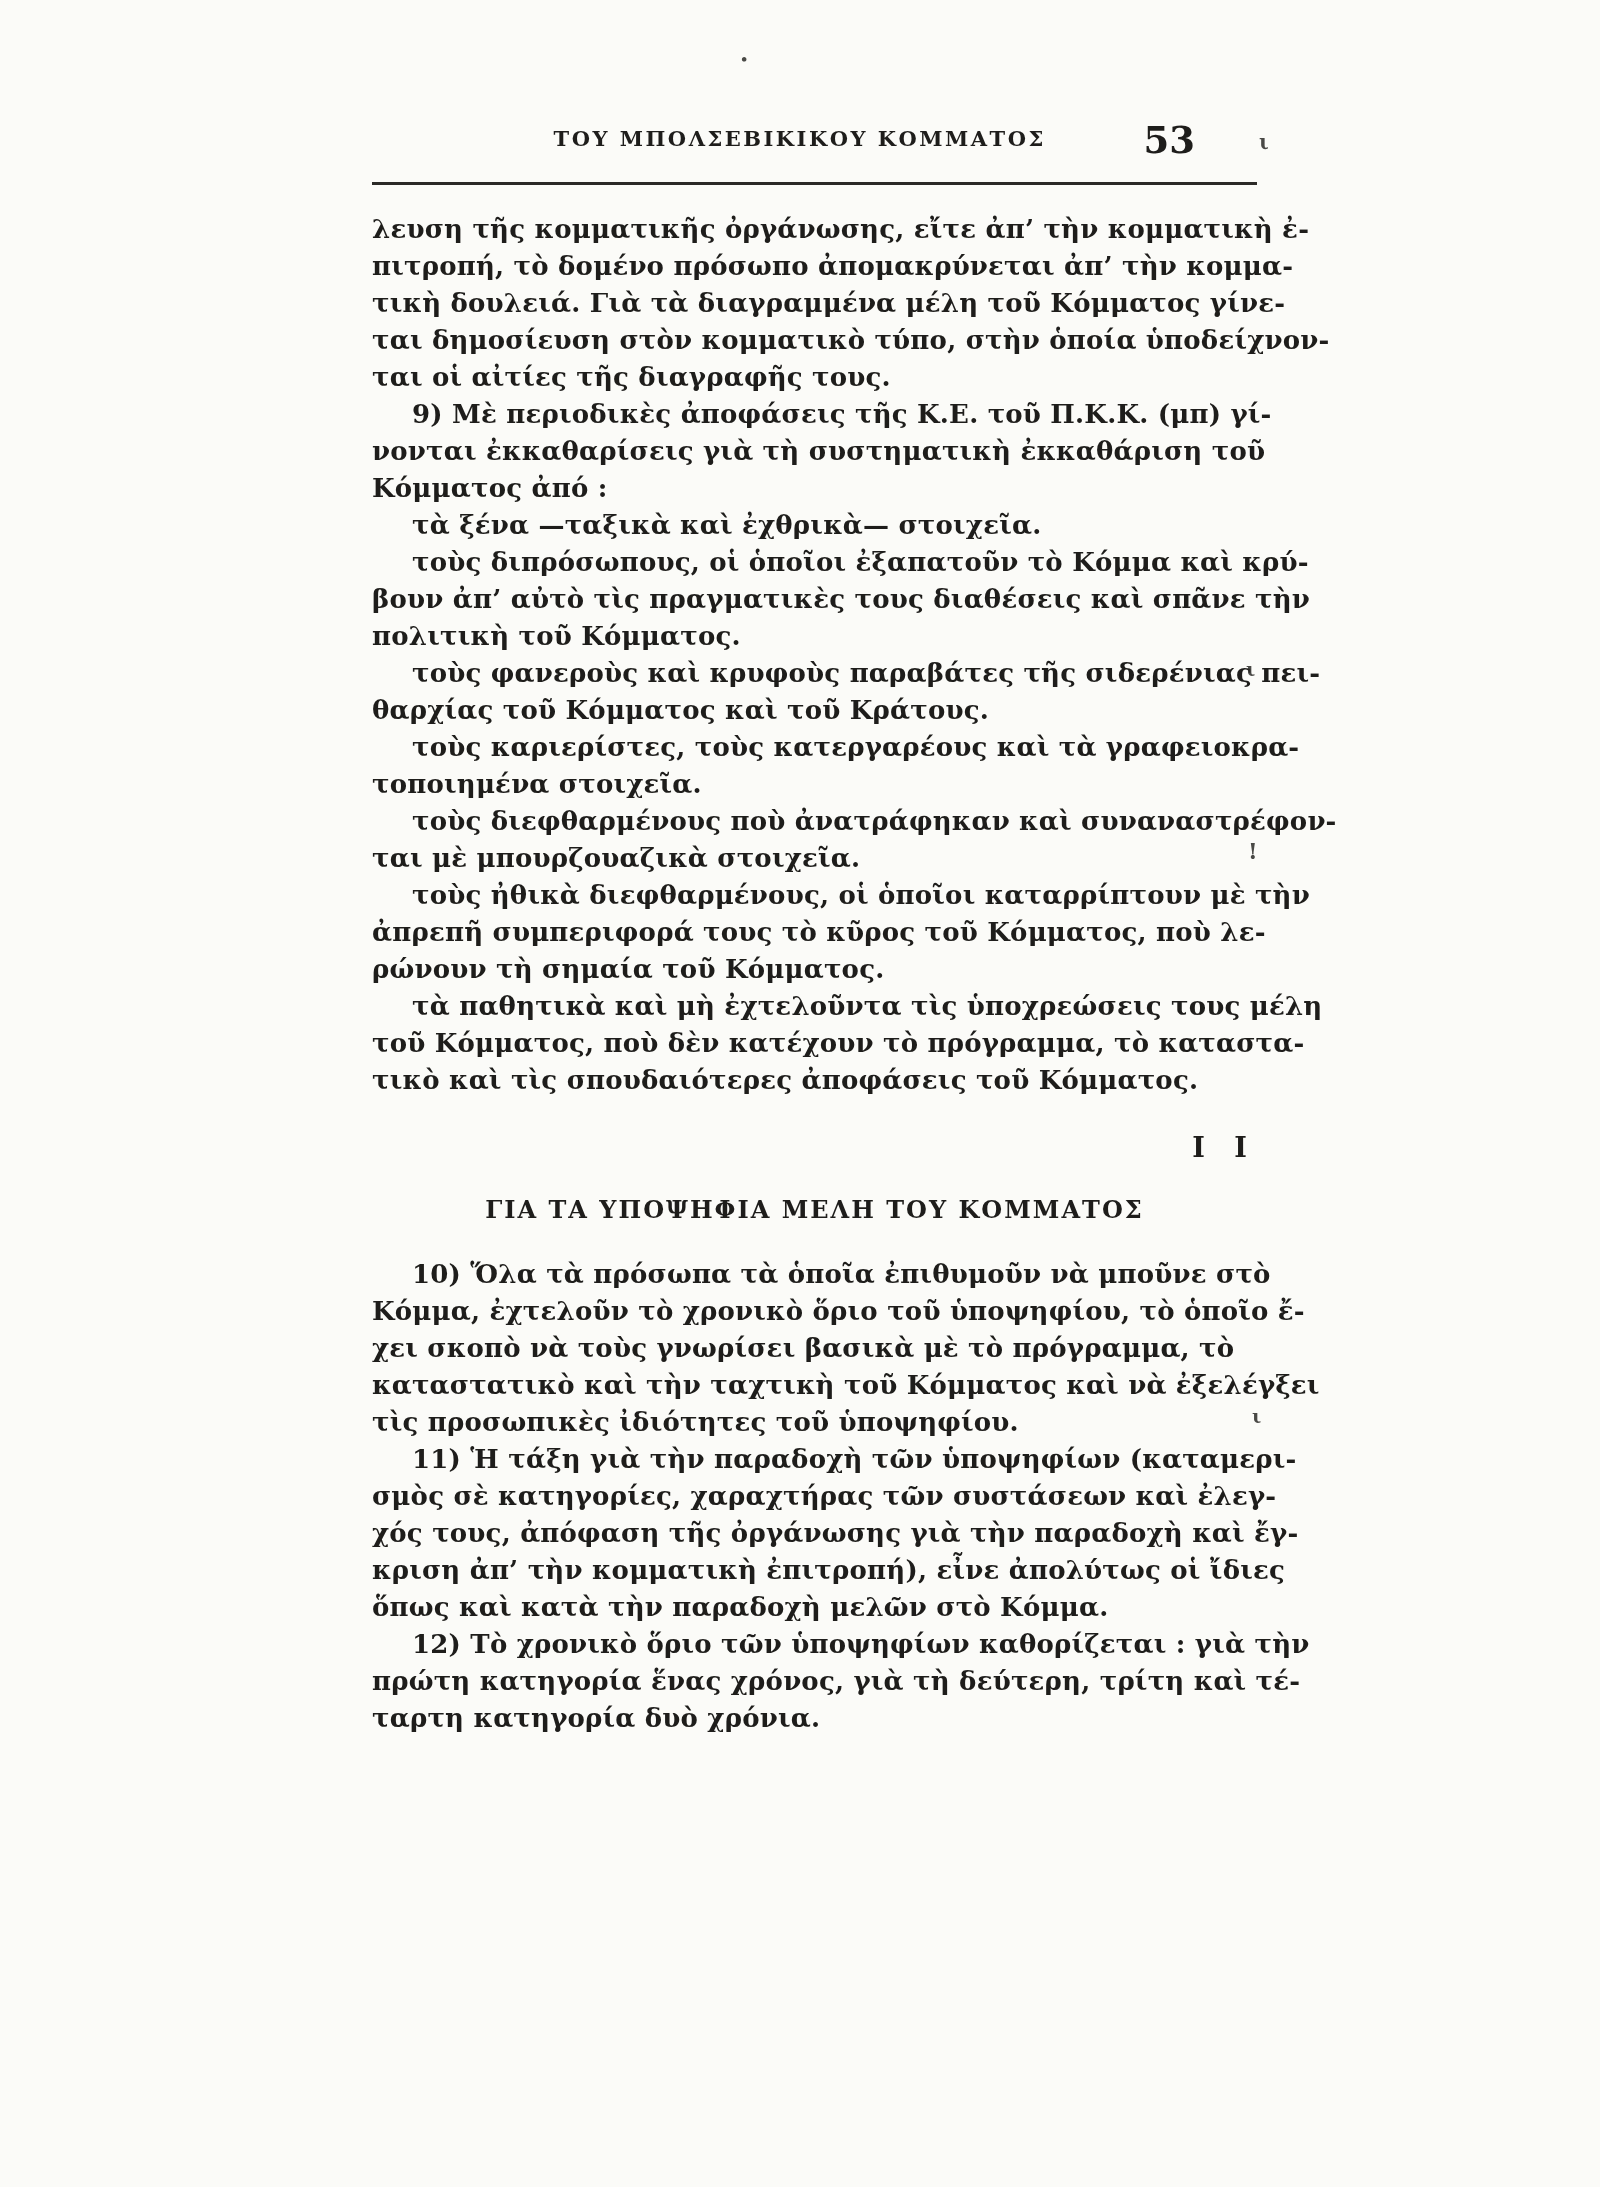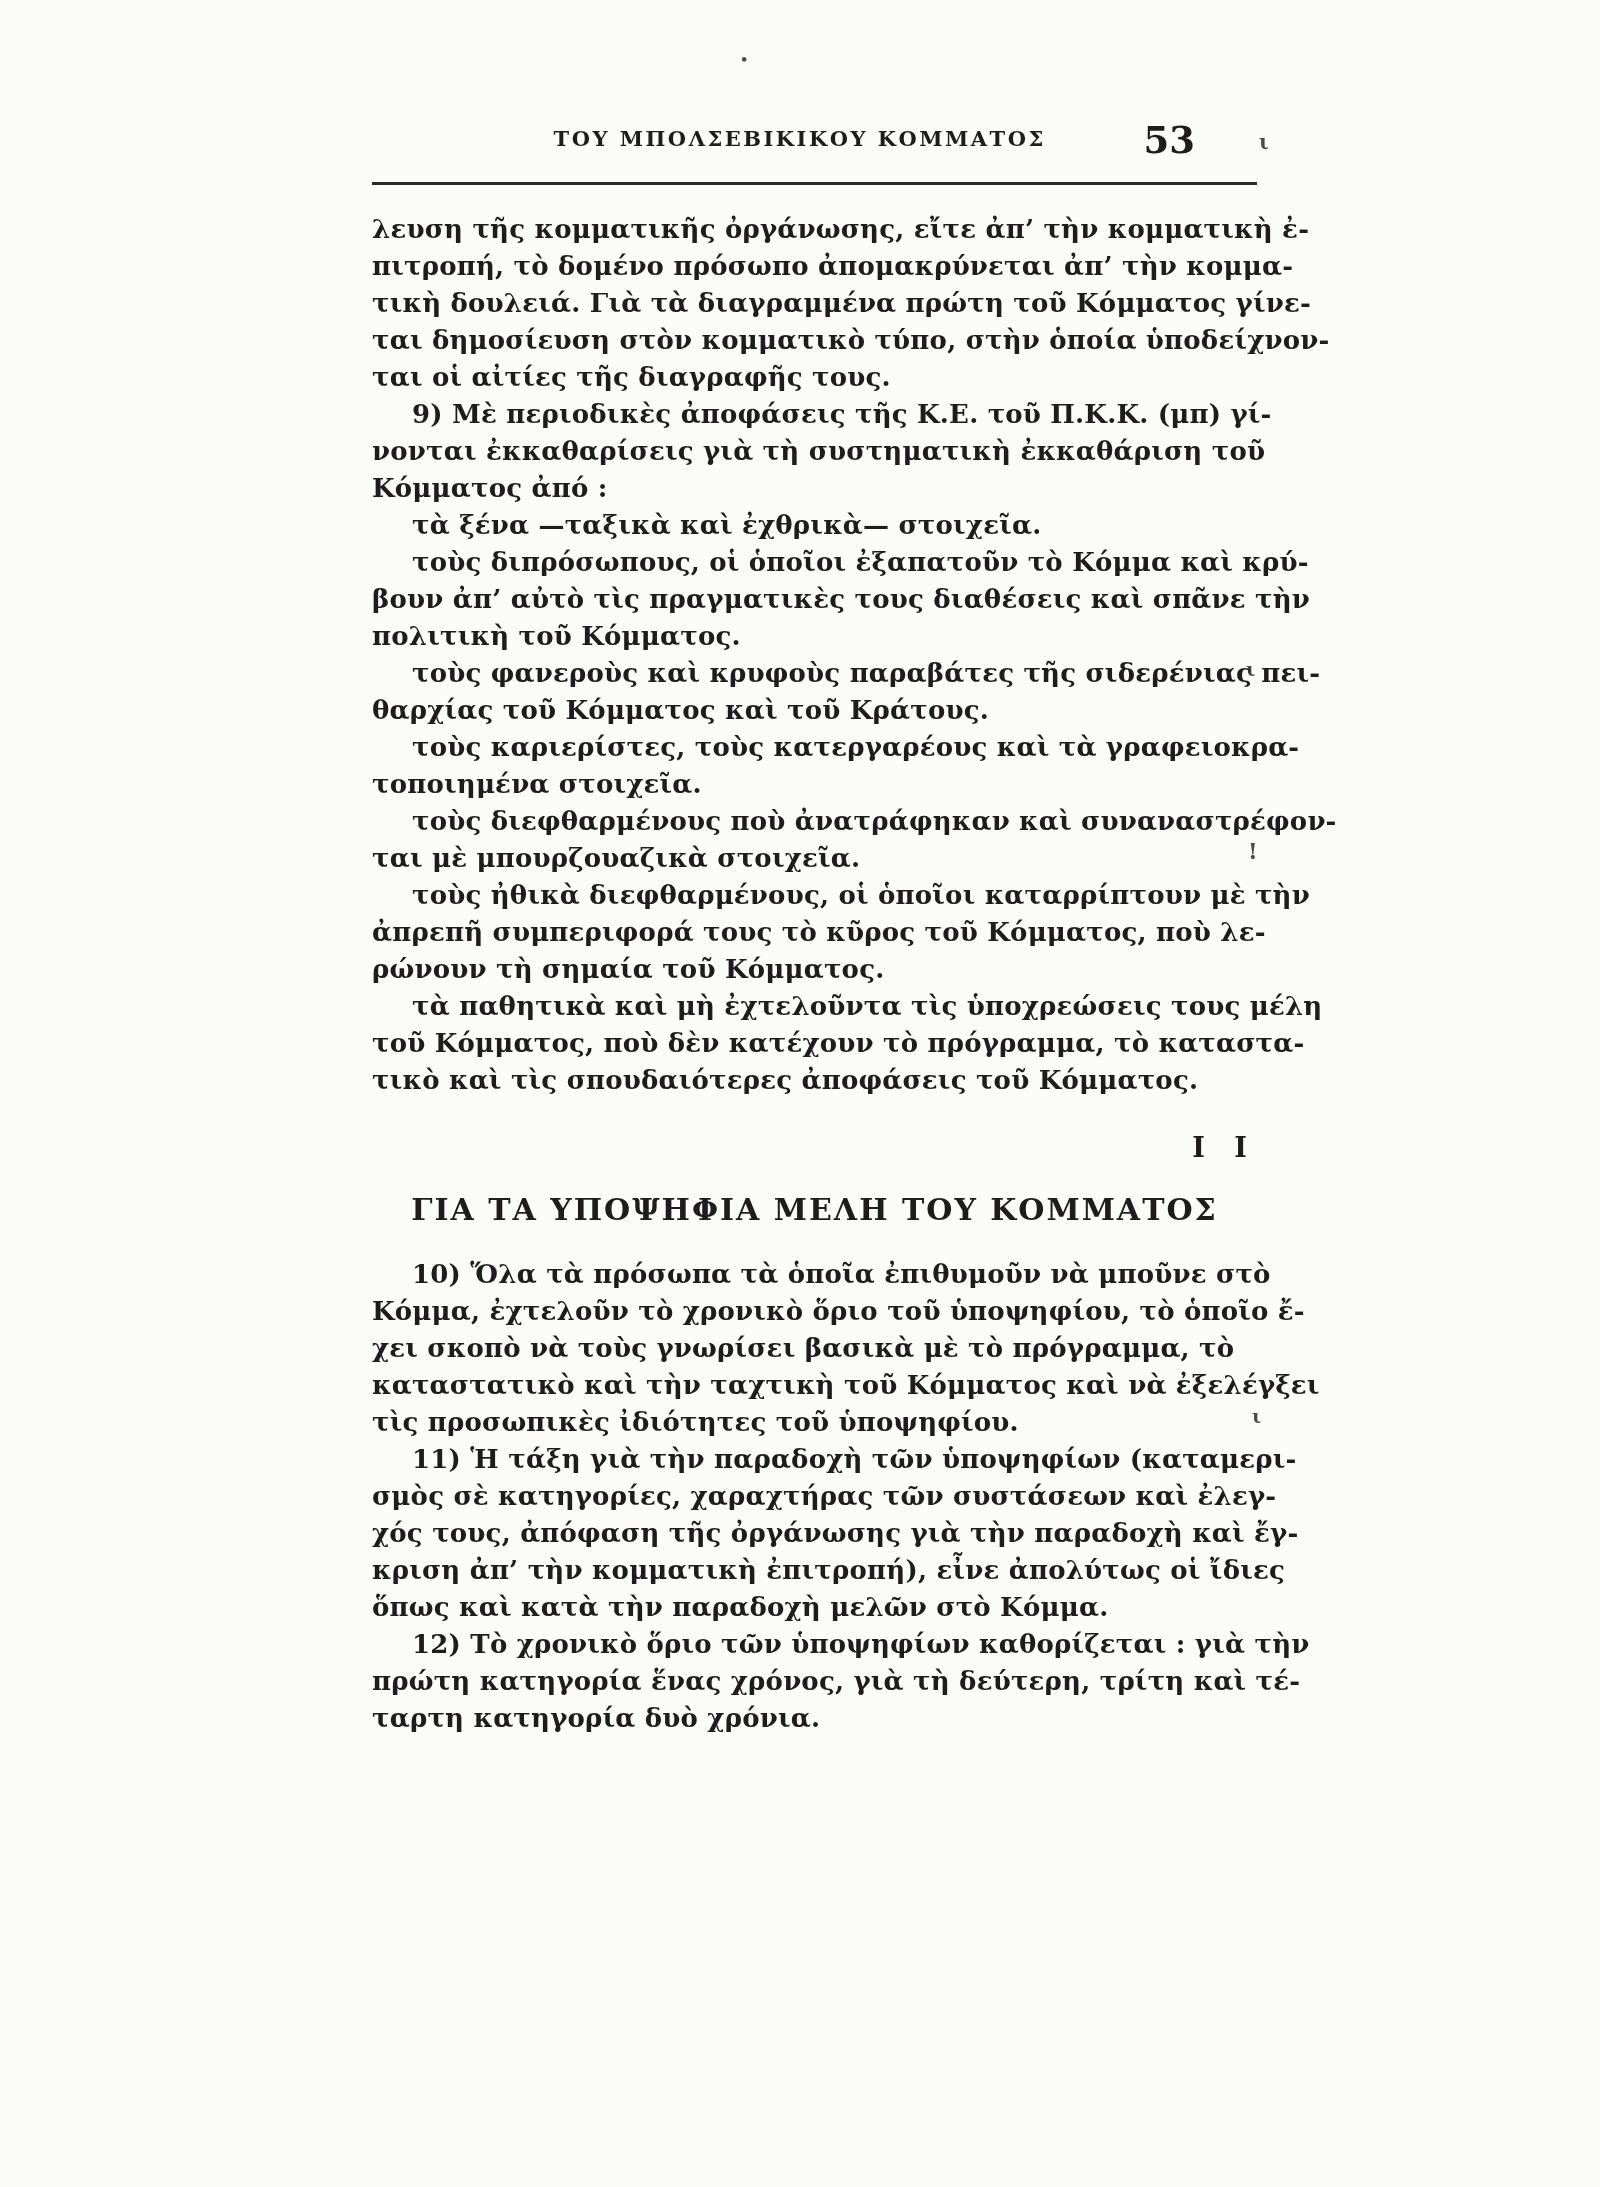--- a/index.html
+++ b/index.html
@@ -74,21 +74,21 @@
     text-align: right;
     font-size: 27px;
     line-height: 37px;
     font-weight: 700;
     letter-spacing: 10px;
     white-space: pre;
   }
   .section-title {
     margin-top: 24px;
     text-align: center;
-    font-size: 30px;
+    font-size: 24px;
     line-height: 40px;
     font-weight: 700;
     letter-spacing: 2px;
     white-space: pre;
   }
   p.para.after-title {
     margin-top: 26px;
   }
   .artifact {
     position: absolute;
@@ -112,21 +112,21 @@
     <div class="header">
       <span class="header-title">ΤΟΥ ΜΠΟΛΣΕΒΙΚΙΚΟΥ ΚΟΜΜΑΤΟΣ</span>
       <span class="page-number">53</span>
     </div>
 
     <div class="header-rule"></div>
 
     <div class="body-text">
       <p class="para">λευση τῆς κομματικῆς ὀργάνωσης, εἴτε ἀπ’ τὴν κομματικὴ ἐ-
 πιτροπή, τὸ δομένο πρόσωπο ἀπομακρύνεται ἀπ’ τὴν κομμα-
-τικὴ δουλειά. Γιὰ τὰ διαγραμμένα πρώτη τοῦ Κόμματος γίνε-
+τικὴ δουλειά. Γιὰ τὰ διαγραμμένα μέλη τοῦ Κόμματος γίνε-
 ται δημοσίευση στὸν κομματικὸ τύπο, στὴν ὁποία ὑποδείχνον-
 ται οἱ αἰτίες τῆς διαγραφῆς τους.</p>
       <p class="para indent">9) Μὲ περιοδικὲς ἀποφάσεις τῆς Κ.Ε. τοῦ Π.Κ.Κ. (μπ) γί-
 νονται ἐκκαθαρίσεις γιὰ τὴ συστηματικὴ ἐκκαθάριση τοῦ
 Κόμματος ἀπό :</p>
       <p class="para indent">τὰ ξένα —ταξικὰ καὶ ἐχθρικὰ— στοιχεῖα.</p>
       <p class="para indent">τοὺς διπρόσωπους, οἱ ὁποῖοι ἐξαπατοῦν τὸ Κόμμα καὶ κρύ-
 βουν ἀπ’ αὐτὸ τὶς πραγματικὲς τους διαθέσεις καὶ σπᾶνε τὴν
 πολιτικὴ τοῦ Κόμματος.</p>
       <p class="para indent">τοὺς φανεροὺς καὶ κρυφοὺς παραβάτες τῆς σιδερένιας πει-

